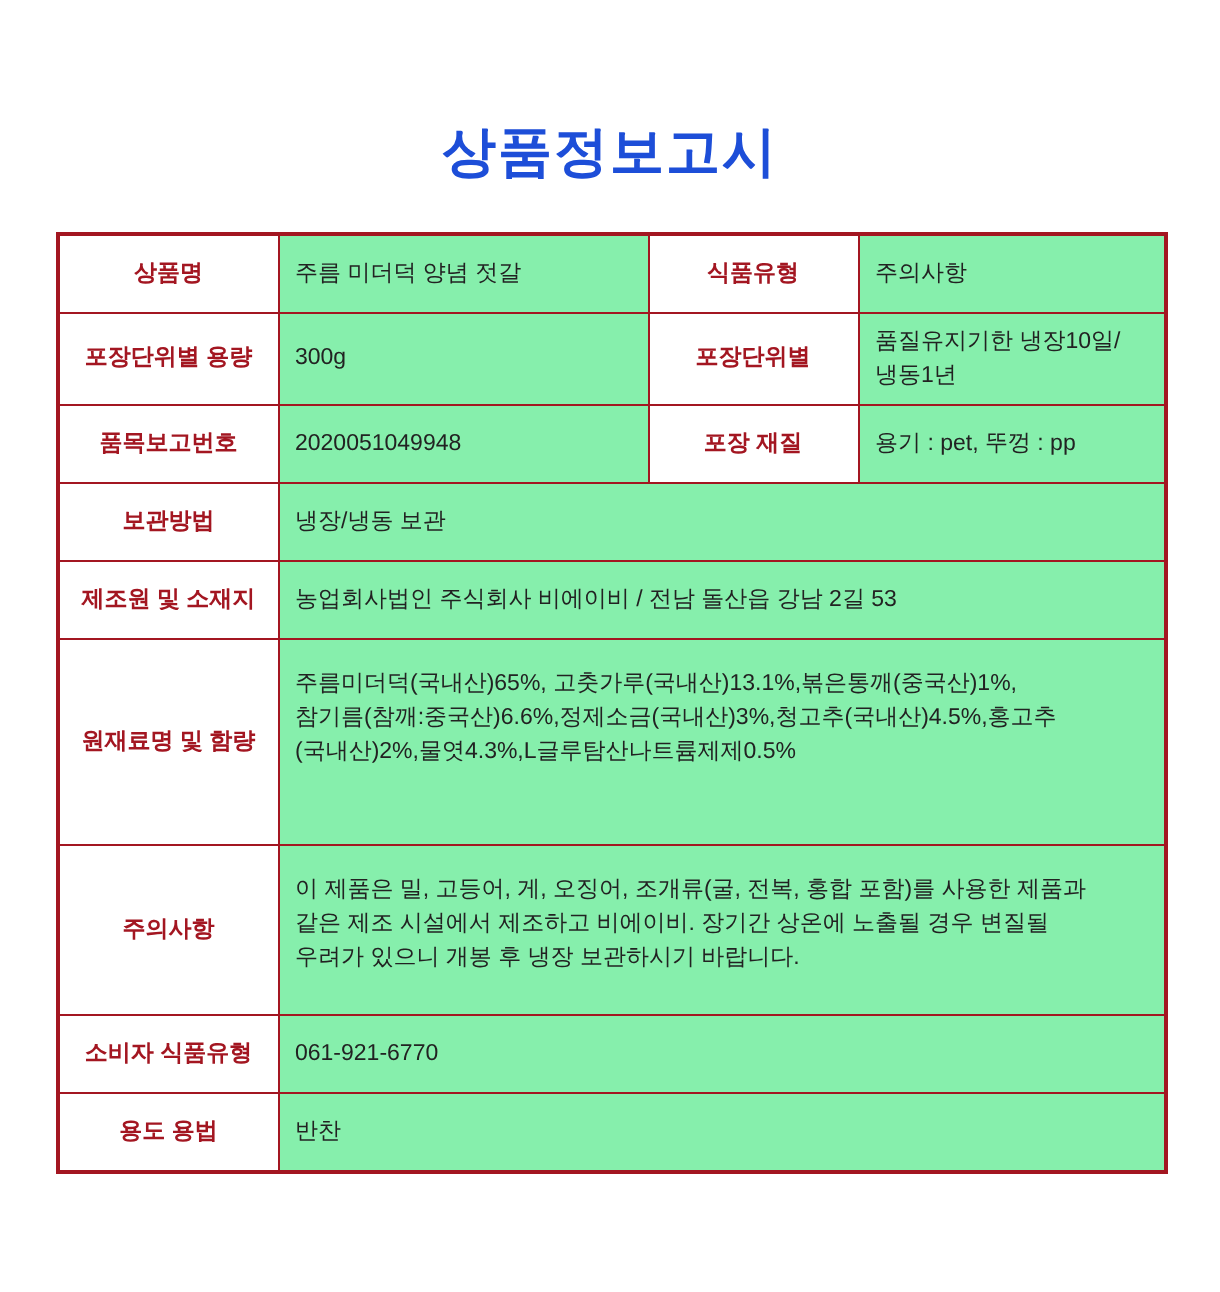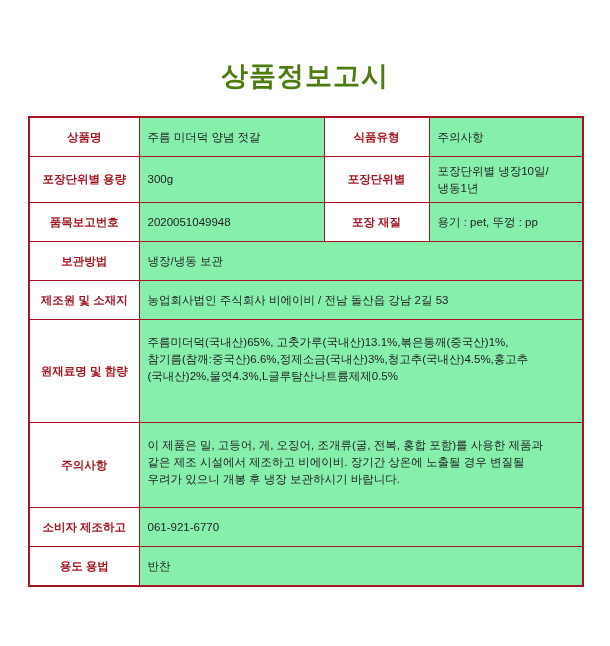--- a/index.html
+++ b/index.html
@@ -15,21 +15,21 @@
   }
   .page {
     position: relative;
     width: 610px;
     height: 646px;
     background: #ffffff;
     box-sizing: border-box;
   }
   .title {
     text-align: center;
-    color: #4d7c0f;
+    color: #1d4ed8;
     font-size: 27px;
     font-weight: bold;
     letter-spacing: 1px;
     padding-top: 58px;
     padding-bottom: 22px;
   }
   .table-wrap {
     padding: 0 28px;
   }
   table.info {
@@ -92,21 +92,21 @@
         <tr class="row-tall">
           <td class="label">상품명</td>
           <td class="value">주름 미더덕 양념 젓갈</td>
           <td class="label">식품유형</td>
           <td class="value">주의사항</td>
         </tr>
         <tr class="row-tall">
           <td class="label">포장단위별 용량</td>
           <td class="value">300g</td>
           <td class="label">포장단위별</td>
-          <td class="value value-small">포장단위별 냉장10일/냉동1년</td>
+          <td class="value value-small">품질유지기한 냉장10일/냉동1년</td>
         </tr>
         <tr class="row-tall">
           <td class="label">품목보고번호</td>
           <td class="value">2020051049948</td>
           <td class="label">포장 재질</td>
           <td class="value">용기 : pet, 뚜껑 : pp</td>
         </tr>
 
         <tr class="row-tall">
           <td class="label">보관방법</td>
@@ -122,21 +122,21 @@
 참기름(참깨:중국산)6.6%,정제소금(국내산)3%,청고추(국내산)4.5%,홍고추
 (국내산)2%,물엿4.3%,L글루탐산나트륨제제0.5%</td>
         </tr>
         <tr>
           <td class="label" style="height:72px">주의사항</td>
           <td class="value cell-multiline" colspan="3" style="vertical-align:top;padding-top:14px">이 제품은 밀, 고등어, 게, 오징어, 조개류(굴, 전복, 홍합 포함)를 사용한 제품과
 같은 제조 시설에서 제조하고 비에이비. 장기간 상온에 노출될 경우 변질될
 우려가 있으니 개봉 후 냉장 보관하시기 바랍니다.</td>
         </tr>
         <tr class="row-tall">
-          <td class="label">소비자 제조하고</td>
+          <td class="label">소비자 식품유형</td>
           <td class="value" colspan="3">061-921-6770</td>
         </tr>
         <tr class="row-tall">
           <td class="label">용도 용법</td>
           <td class="value" colspan="3">반찬</td>
         </tr>
       </tbody>
     </table>
   </div>
 

